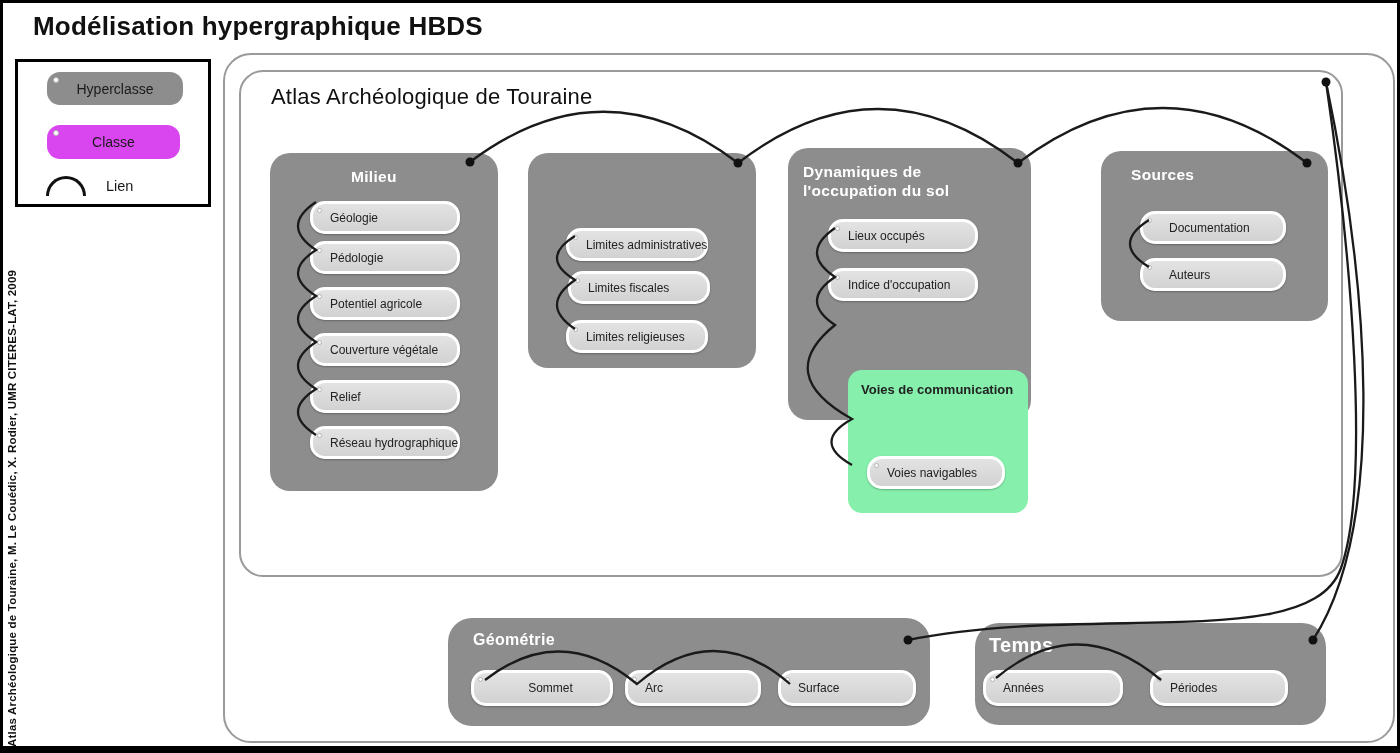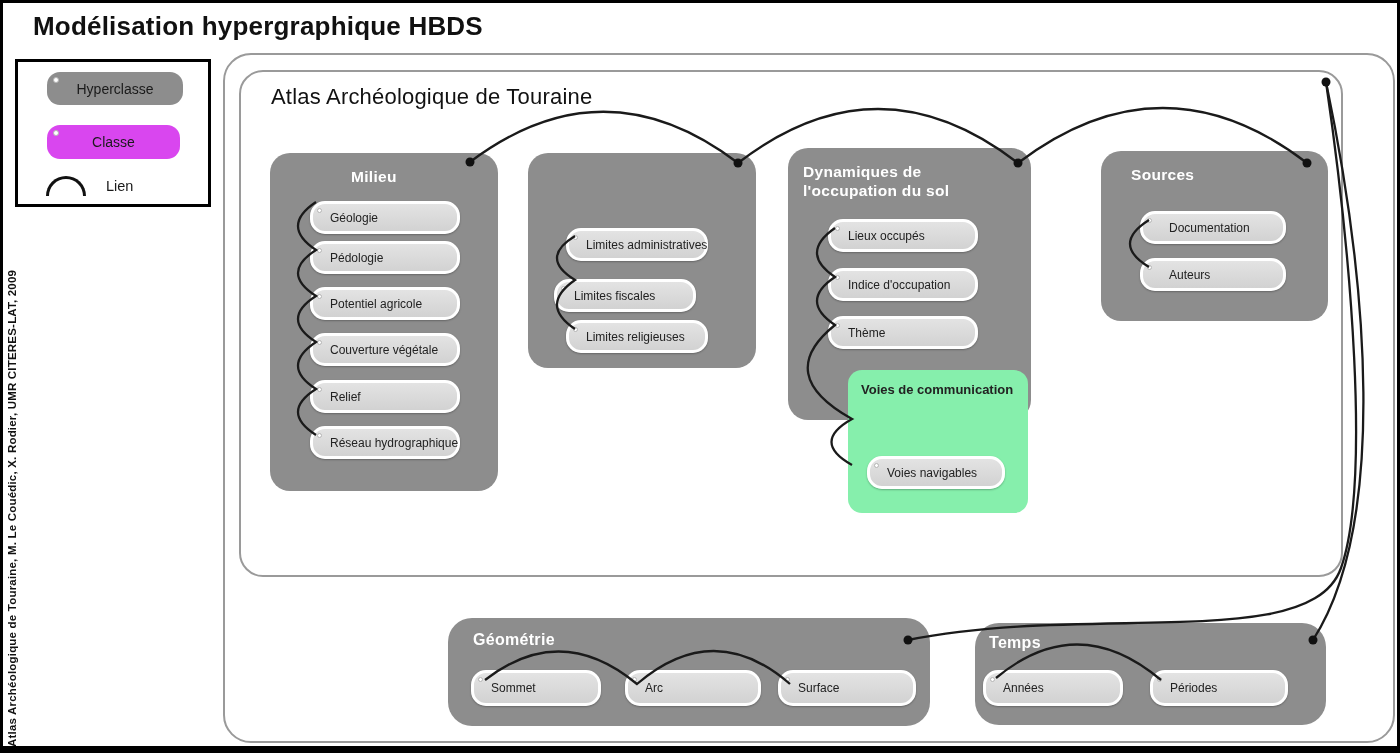--- a/index.html
+++ b/index.html
@@ -139,43 +139,39 @@
         <span class="attach-dot"></span>
         <span>Réseau hydrographique</span>
       </div>
   </div>
 
   <div class="hyperbox box-gouverner">
     <div class="item" style="left:38px; top:75px;  width:142px;">
         <span class="attach-dot"></span>
         <span>Limites administratives</span>
       </div>
-    <div class="item" style="left:26px; top:118px; width:142px;margin-top:8px;">
+    <div class="item" style="left:40px; top:118px; width:142px;">
         <span class="attach-dot"></span>
         <span>Limites fiscales</span>
       </div>
     <div class="item" style="left:38px; top:167px; width:142px;">
         <span class="attach-dot"></span>
         <span>Limites religieuses</span>
       </div>
   </div>
 
   <div class="hyperbox box-dynamiques">
     <div class="htitle" style="left:15px; top:14px; width:175px;">Dynamiques de l'occupation du sol</div>
     <div class="item" style="left:40px; top:71px;  width:150px;">
         <span class="attach-dot"></span>
         <span>Lieux occupés</span>
       </div>
     <div class="item" style="left:40px; top:120px; width:150px;">
         <span class="attach-dot"></span>
         <span>Indice d'occupation</span>
-      </div>
-    <div class="item" style="left:40px; top:168px; width:150px;">
-        <span class="attach-dot"></span>
-        <span>Thème</span>
       </div>
     <div class="subbox" style="left:38px; top:222px; width:180px; height:143px;">
       <div class="stitle">Voies de communication</div>
       <div class="item" style="left:19px; top:86px; width:138px;">
           <span class="attach-dot"></span>
           <span>Voies navigables</span>
         </div>
     </div>
   </div>
 
@@ -186,36 +182,36 @@
         <span>Documentation</span>
       </div>
     <div class="item" style="left:39px; top:107px; width:146px; padding-left:26px;">
         <span class="attach-dot"></span>
         <span>Auteurs</span>
       </div>
   </div>
 
   <div class="hyperbox box-geometrie">
     <div class="htitle" style="left:25px; top:12px; font-size:16px;">Géométrie</div>
-    <div class="item" style="left:23px;  top:52px; width:130px; height:36px;">
+    <div class="item" style="left:23px;  top:52px; width:142px; height:36px;justify-content:center;">
         <span class="attach-dot"></span>
         <span>Sommet</span>
       </div>
     <div class="item" style="left:177px; top:52px; width:136px; height:36px;">
         <span class="attach-dot"></span>
         <span>Arc</span>
       </div>
     <div class="item" style="left:330px; top:52px; width:138px; height:36px;">
         <span class="attach-dot"></span>
         <span>Surface</span>
       </div>
   </div>
 
   <div class="hyperbox box-temps">
-    <div class="htitle" style="left:14px; top:10px; font-size:16px;">Temps</div>
+    <div class="htitle" style="left:14px; top:10px; font-size:20px;">Temps</div>
     <div class="item" style="left:8px;   top:47px; width:140px; height:36px;">
         <span class="attach-dot"></span>
         <span>Années</span>
       </div>
     <div class="item" style="left:175px; top:47px; width:138px; height:36px;">
         <span class="attach-dot"></span>
         <span>Périodes</span>
       </div>
   </div>
 

